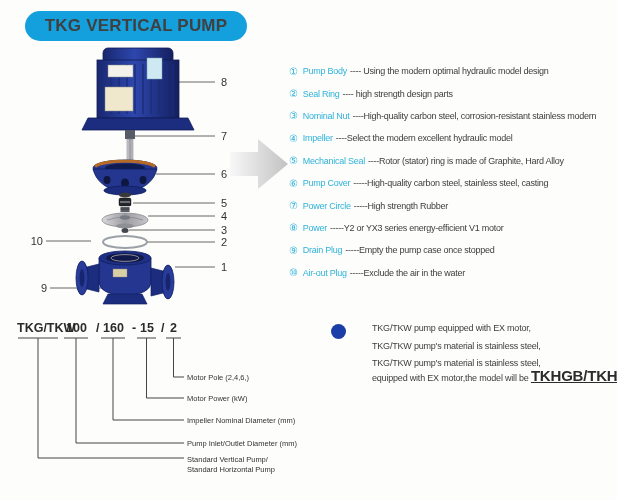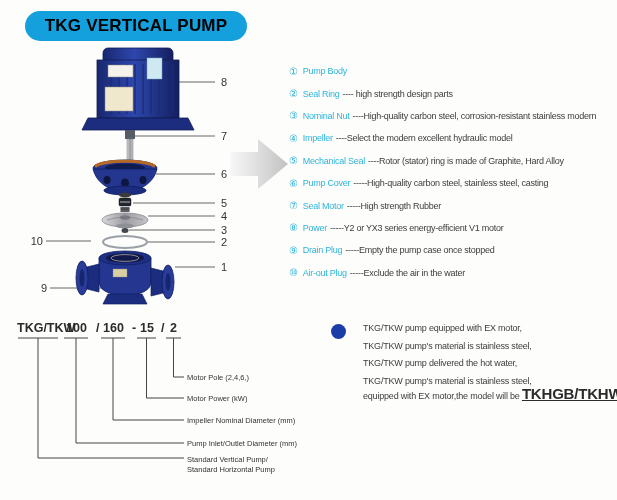--- a/index.html
+++ b/index.html
@@ -9,21 +9,21 @@
     font-family:"Liberation Sans", sans-serif;
     overflow:hidden;color:#3d3d3d;
   }
   
   .banner{
     position:absolute;left:25px;top:11px;width:222px;height:30px;
     background:#14a0dc;border-radius:15px;
     display:flex;align-items:center;justify-content:center;
   }
   .banner span{
-    color:#000000;font-weight:bold;font-size:17px;letter-spacing:.2px;
+    color:#404040;font-weight:bold;font-size:17px;letter-spacing:.2px;
   }
   
   .diagram{position:absolute;left:25px;top:40px;width:265px;height:270px;}
   
   .parts{
     position:absolute;left:289px;top:60px;width:326px;
   }
   .part-row{
     height:22.4px;display:flex;align-items:center;white-space:nowrap;
     font-size:9px;letter-spacing:-0.25px;
@@ -32,21 +32,21 @@
   .part-name{color:#2fb3d9;}
   .part-desc{color:#3d3d3d;margin-left:3px;}
   
   .ladder{position:absolute;left:10px;top:312px;width:300px;height:175px;}
   
   .notes{position:absolute;left:331px;top:322px;width:280px;}
   .notes-bullet{
     position:absolute;left:0;top:2px;width:15px;height:15px;border-radius:50%;
     background:#1b3da8;
   }
-  .notes-lines{margin-left:32px;font-size:9px;letter-spacing:-0.2px;color:#3d3d3d;}
+  .notes-lines{margin-left:41px;font-size:9px;letter-spacing:-0.2px;color:#3d3d3d;}
   .note-line{line-height:12px;margin-bottom:5.5px;white-space:nowrap;}
   .note-line.tight{margin-bottom:1px;}
   .note-last{line-height:12px;white-space:nowrap;}
   .note-last b{font-size:15px;color:#2b2b2b;text-decoration:underline;}
   
   text{font-family:"Liberation Sans", sans-serif;}
   .callout-num{font-size:11px;fill:#333;}
   .seg{font-size:12.5px;font-weight:bold;fill:#2b2b2b;}
   .ladder-label{font-size:7.5px;fill:#333;}
 </style>
@@ -173,20 +173,21 @@
       <text class="callout-num" x="196" y="231">1</text>
       <text class="callout-num" x="18" y="205" text-anchor="end">10</text>
       <text class="callout-num" x="22" y="252" text-anchor="end">9</text>
     </g>
   </svg>
 
   <div class="parts">
     <div class="part-row">
       <span class="part-num">①</span>
       <span class="part-name">Pump Body</span>
+      <span class="part-desc">---- Using the modern optimal hydraulic model design</span>
     </div>
     <div class="part-row">
       <span class="part-num">②</span>
       <span class="part-name">Seal Ring</span>
       <span class="part-desc">---- high strength design parts</span>
     </div>
     <div class="part-row">
       <span class="part-num">③</span>
       <span class="part-name">Nominal Nut</span>
       <span class="part-desc">----High-quality carbon steel, corrosion-resistant stainless modern</span>
@@ -201,21 +202,21 @@
       <span class="part-name">Mechanical Seal</span>
       <span class="part-desc">----Rotor (stator) ring is made of Graphite, Hard Alloy</span>
     </div>
     <div class="part-row">
       <span class="part-num">⑥</span>
       <span class="part-name">Pump Cover</span>
       <span class="part-desc">-----High-quality carbon steel, stainless steel, casting</span>
     </div>
     <div class="part-row">
       <span class="part-num">⑦</span>
-      <span class="part-name">Seal Motor</span>
+      <span class="part-name">Power Circle</span>
       <span class="part-desc">-----High strength Rubber</span>
     </div>
     <div class="part-row">
       <span class="part-num">⑧</span>
       <span class="part-name">Power</span>
       <span class="part-desc">-----Y2 or YX3 series energy-efficient V1 motor</span>
     </div>
     <div class="part-row">
       <span class="part-num">⑨</span>
       <span class="part-name">Drain Plug</span>
@@ -259,21 +260,20 @@
       <text class="ladder-label" x="177" y="150">Standard Vertical  Pump/</text>
       <text class="ladder-label" x="177" y="160">Standard  Horizontal Pump</text>
     </g>
   </svg>
 
   <div class="notes">
     <div class="notes-bullet"></div>
     <div class="notes-lines">
       <div class="note-line">TKG/TKW pump equipped with EX motor,</div>
       <div class="note-line">TKG/TKW pump's material is stainless steel,</div>
-      <div class="note-line">TKG/TKW pump delivered the hot water,</div>
       <div class="note-line tight">TKG/TKW pump's material is stainless steel,</div>
       <div class="note-last">
         <span>equipped with EX motor,the model will be </span><b>TKHGB/TKHWB</b>
       </div>
     </div>
   </div>
 
 </div>
 
 </body></html>

